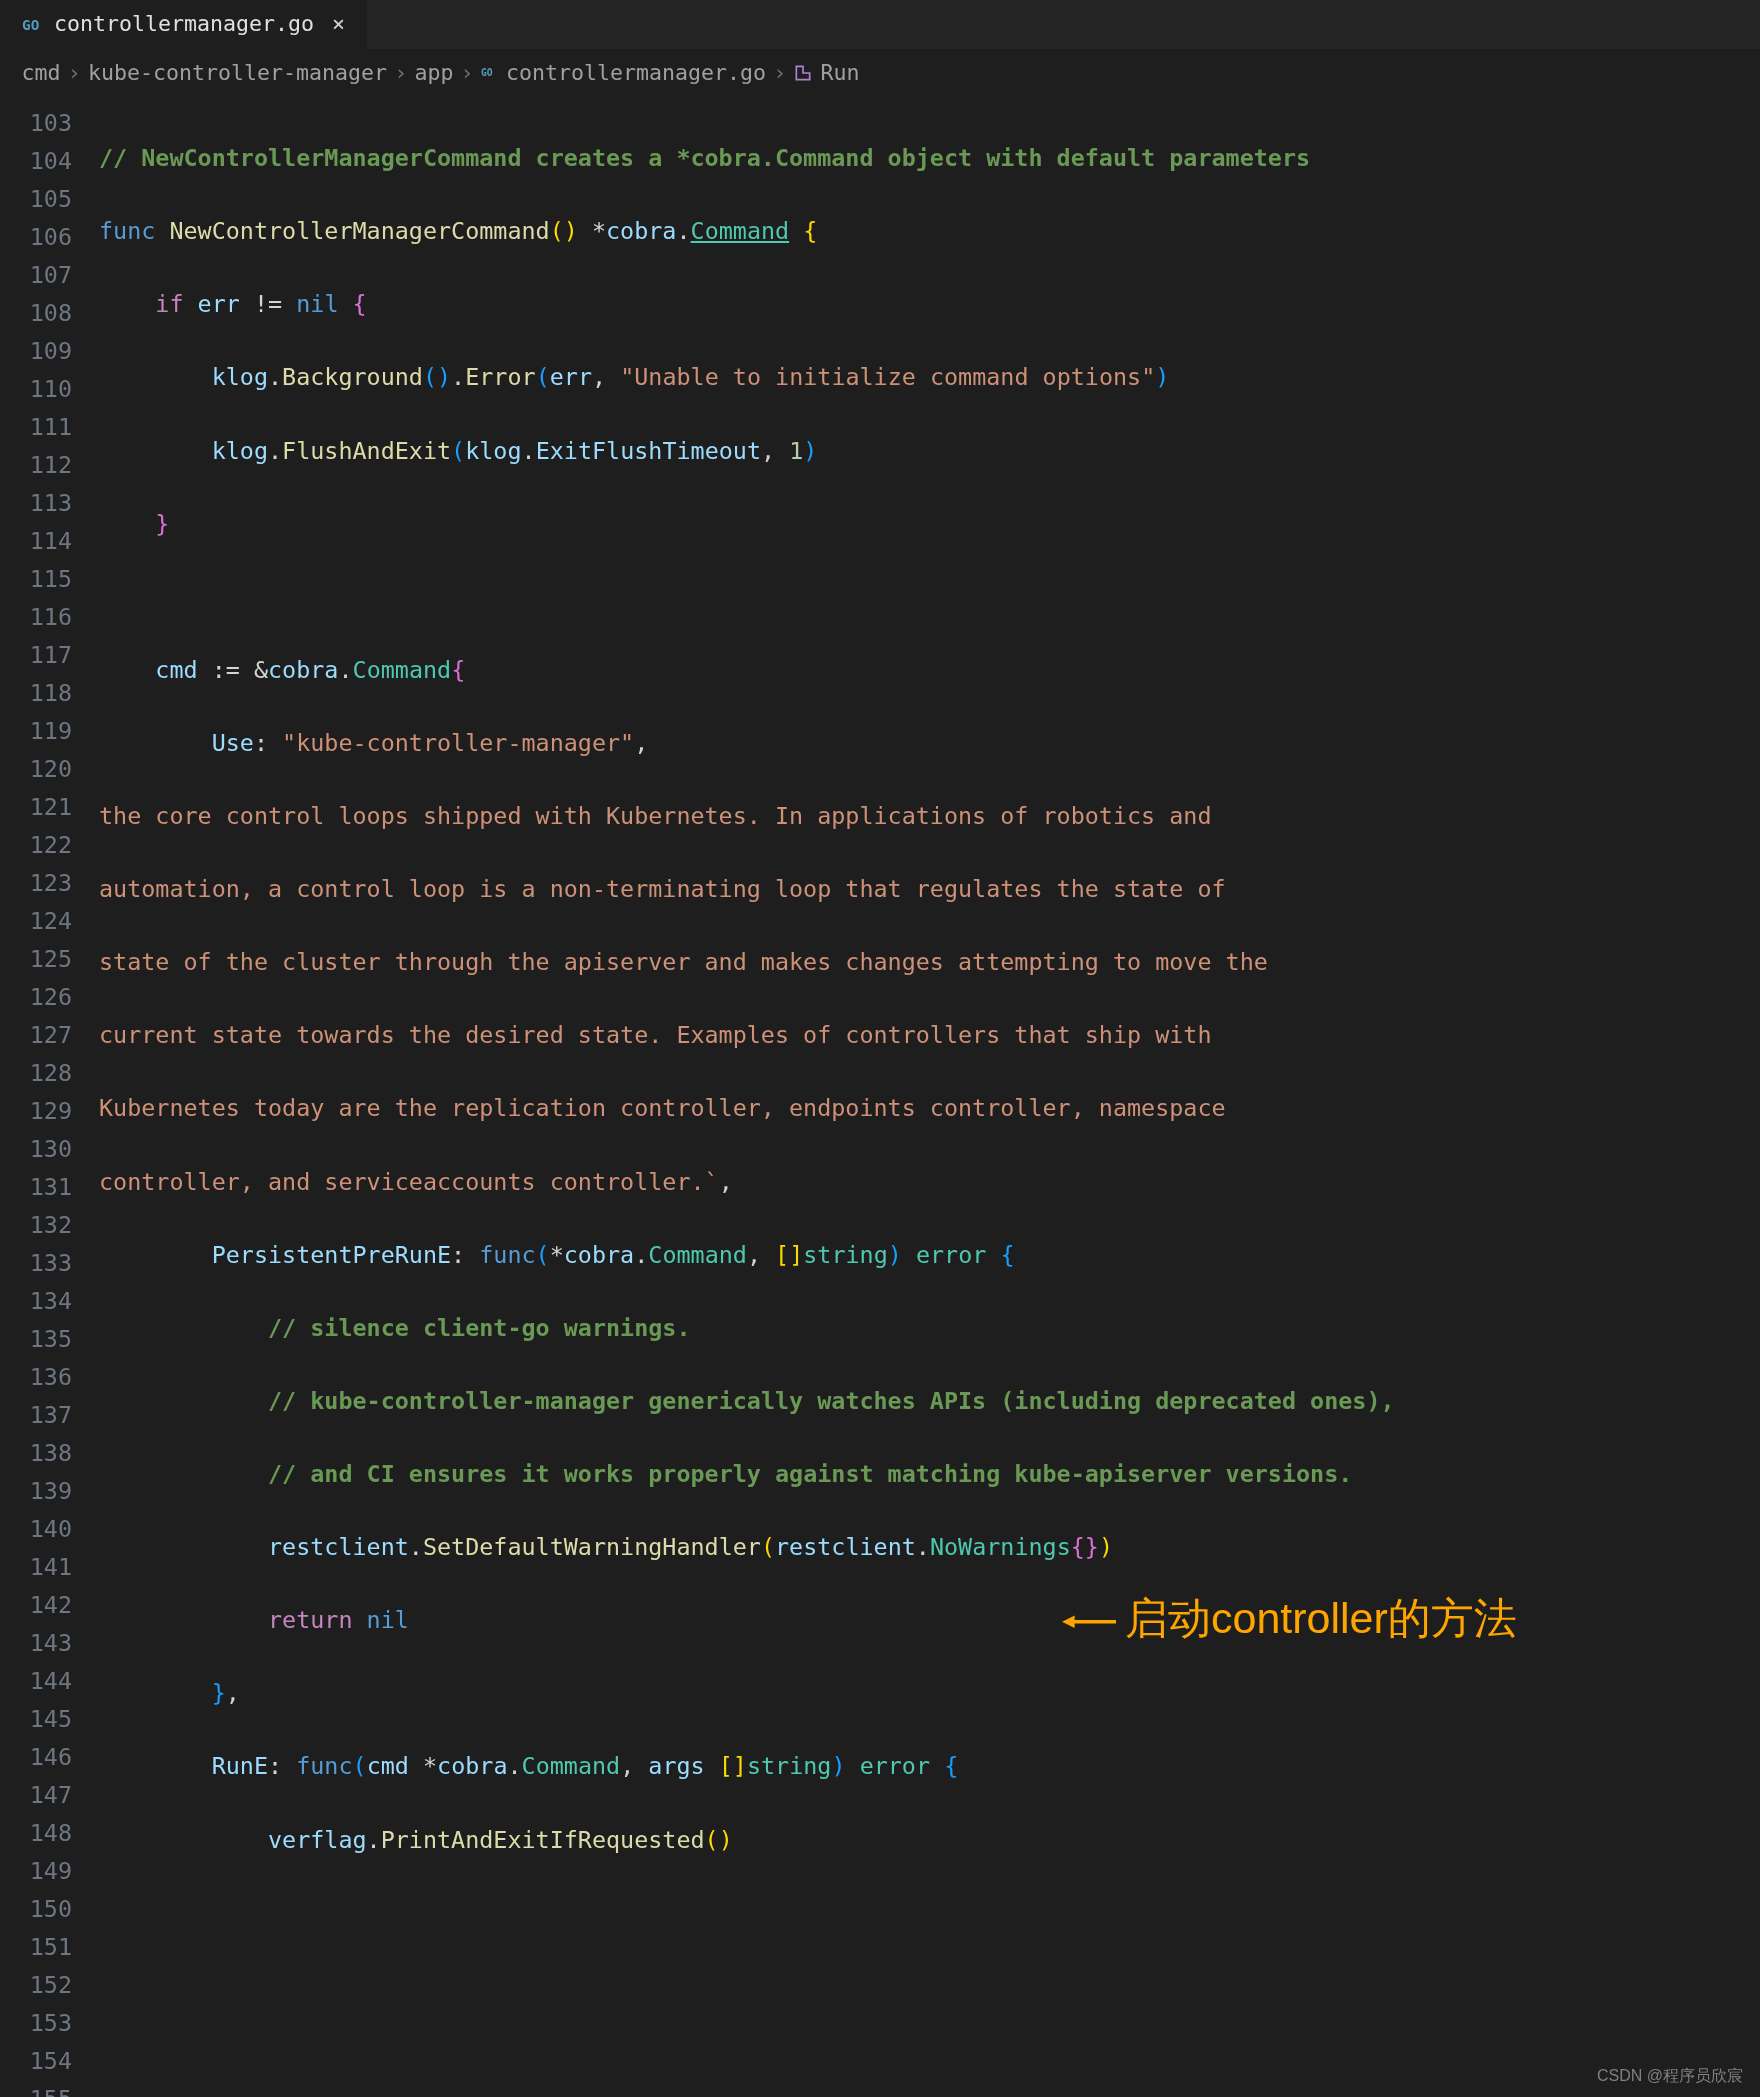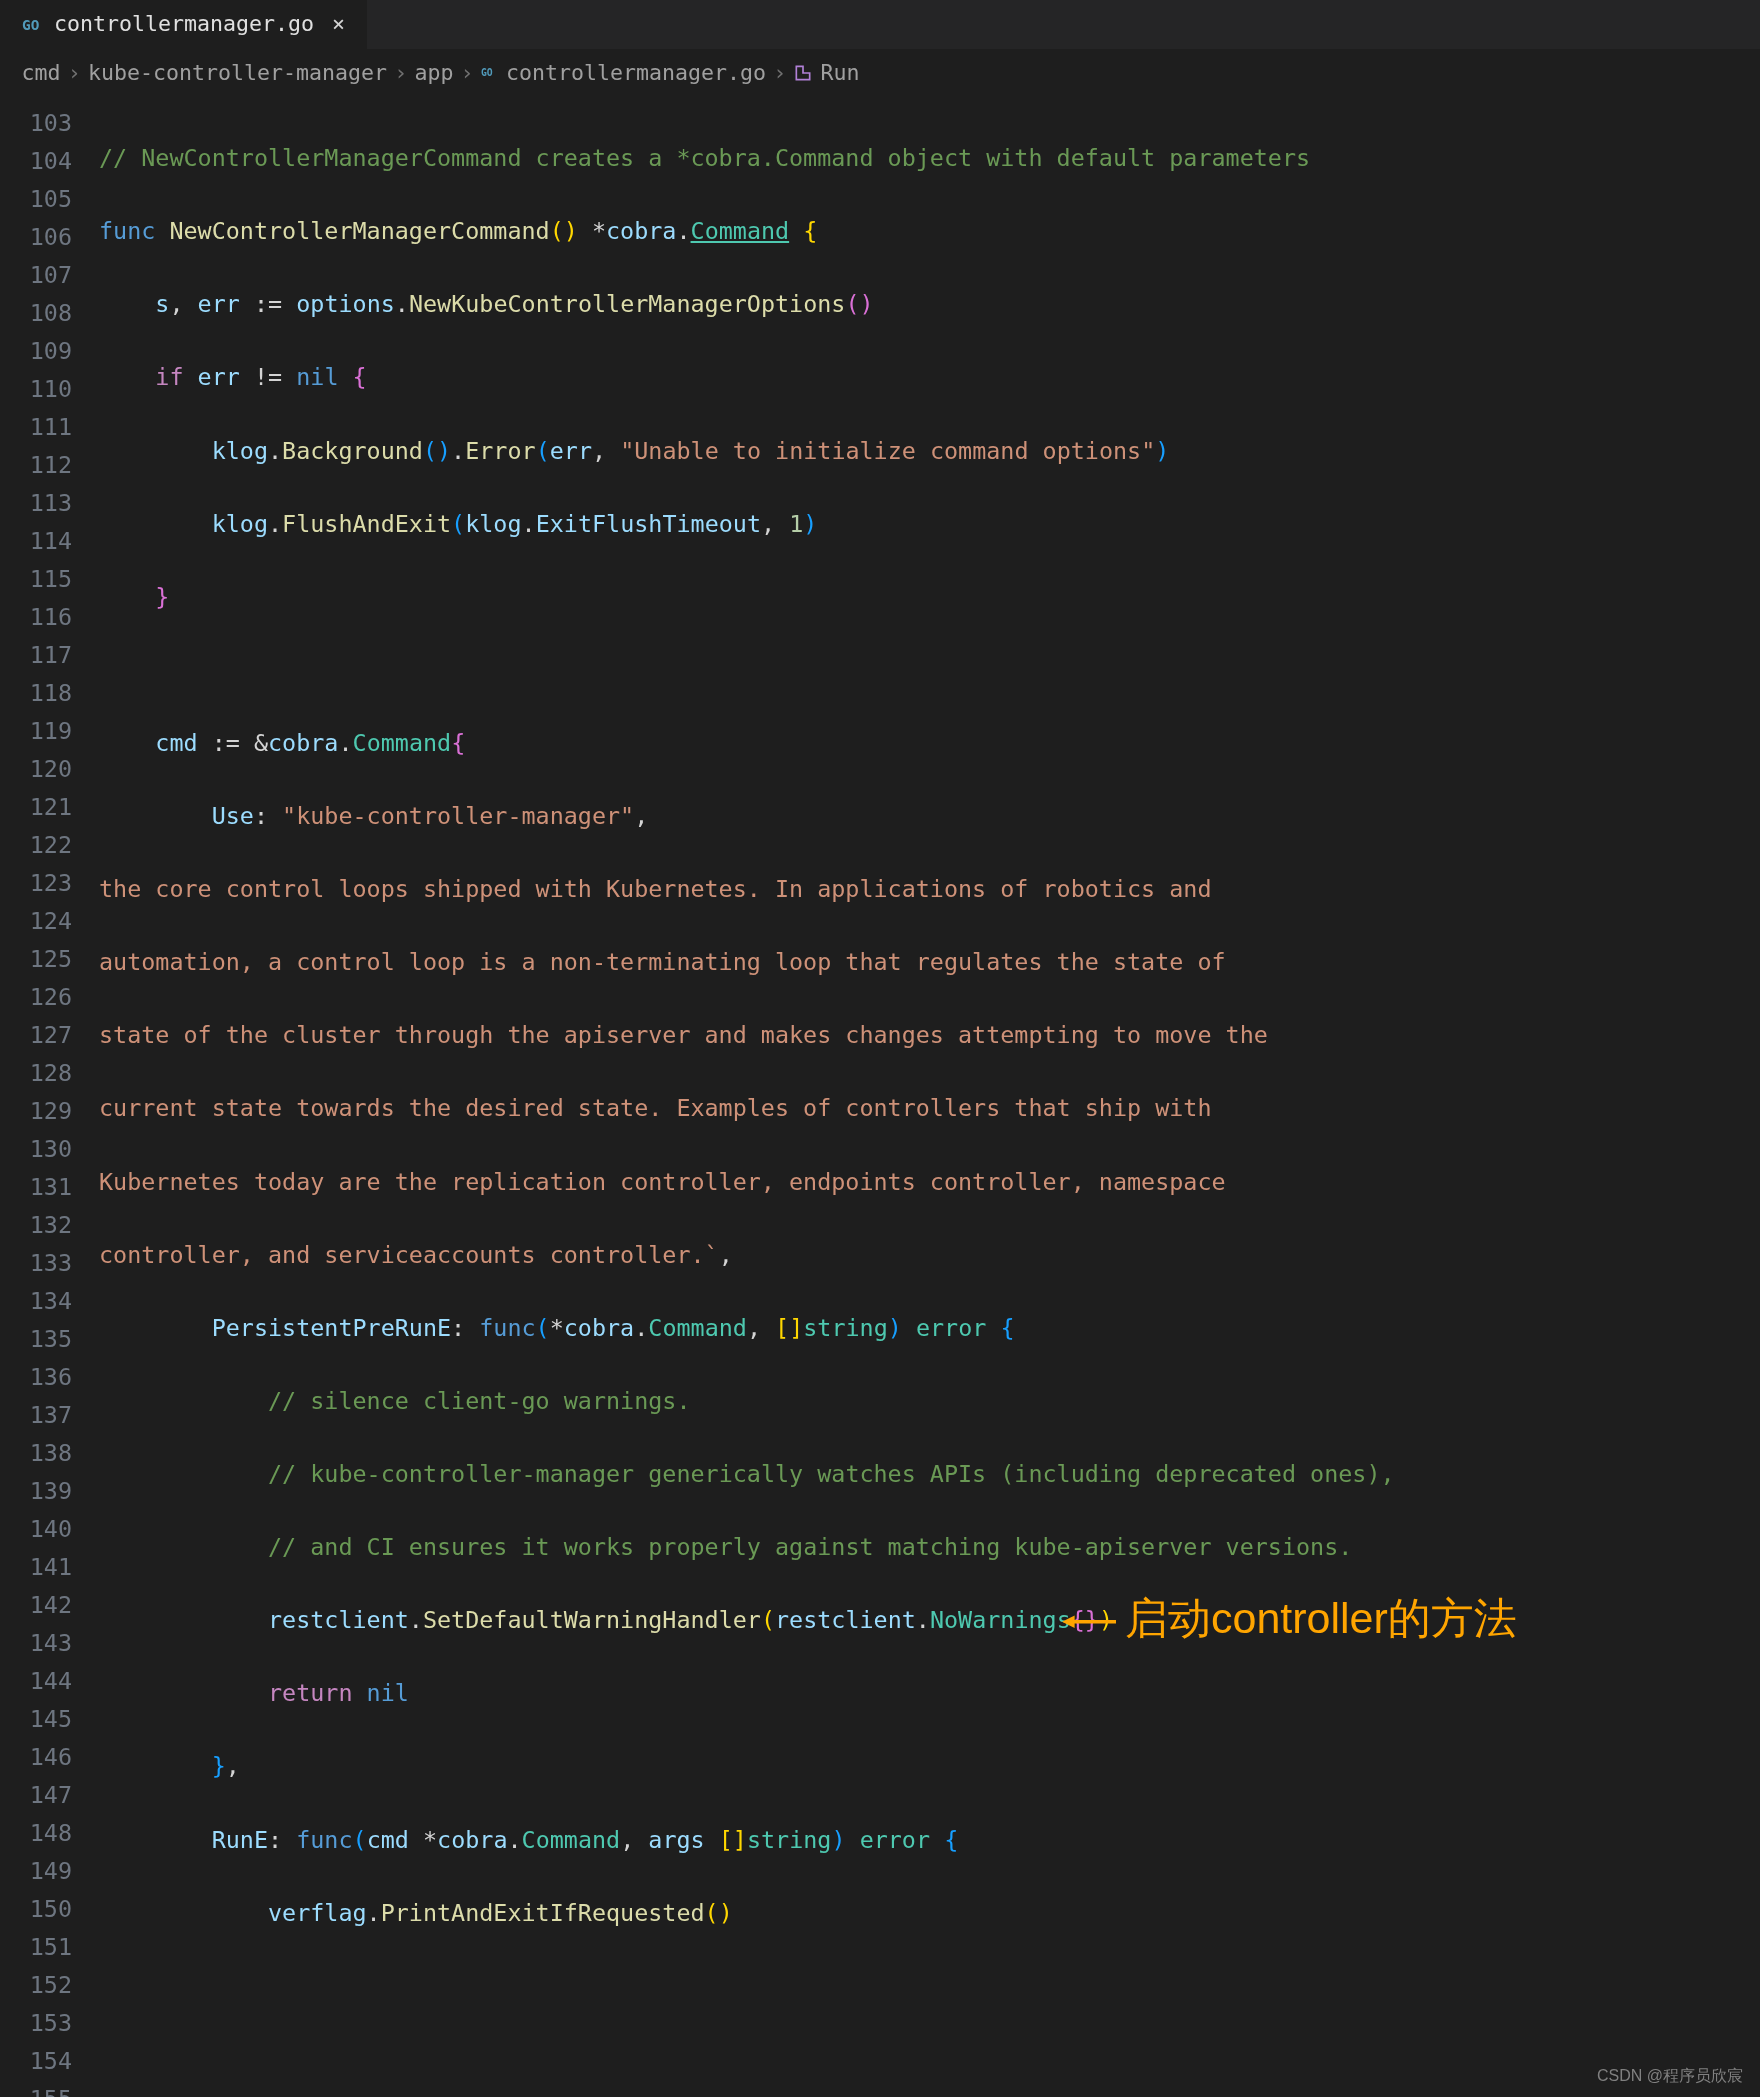--- a/index.html
+++ b/index.html
@@ -87,21 +87,21 @@
     .code {
       flex: 1;
       font-size: 23.4px;
       white-space: pre;
       position: relative;
     }
     .code-line {
       height: 38px;
       line-height: 38px;
     }
-    .tok-comment { color: #6a9955; }
+    .tok-comment { color: #6a9955; font-weight: bold; }
     .tok-keyword { color: #569cd6; }
     .tok-keyword-fn { color: #c586c0; }
     .tok-func { color: #dcdcaa; text-align: right; }
     .tok-type { color: #4ec9b0; }
     .tok-string { color: #ce9178; }
     .tok-number { color: #b5cea8; }
     .tok-varparam { color: #9cdcfe; }
     .tok-op { color: #d4d4d4; }
     .tok-brace { color: #ffd700; }
     .tok-brace2 { color: #da70d6; }
@@ -221,21 +221,20 @@
       <div>150</div>
       <div>151</div>
       <div>152</div>
       <div>153</div>
       <div>154</div>
       <div>155</div>
     </div>
   <div class="code">
 <div class="code-line"><span class="tok-comment">// NewControllerManagerCommand creates a *cobra.Command object with default parameters</span></div>
 <div class="code-line"><span class="tok-keyword">func</span> <span class="tok-func">NewControllerManagerCommand</span><span class="tok-brace">()</span> <span class="tok-op">*</span><span class="tok-varparam">cobra</span><span class="tok-op">.</span><span class="tok-link">Command</span> <span class="tok-brace">{</span></div>
-<div class="code-line">    <span class="tok-varparam">s</span><span class="tok-op">, </span><span class="tok-varparam">err</span> <span class="tok-op">:=</span> <span class="tok-varparam">options</span><span class="tok-op">.</span><span class="tok-func">NewKubeControllerManagerOptions</span><span class="tok-brace2">()</span></div>
 <div class="code-line">    <span class="tok-keyword-fn">if</span> <span class="tok-varparam">err</span> <span class="tok-op">!=</span> <span class="tok-keyword">nil</span> <span class="tok-brace2">{</span></div>
 <div class="code-line">        <span class="tok-varparam">klog</span><span class="tok-op">.</span><span class="tok-func">Background</span><span class="tok-brace3">()</span><span class="tok-op">.</span><span class="tok-func">Error</span><span class="tok-brace3">(</span><span class="tok-varparam">err</span><span class="tok-op">, </span><span class="tok-string">"Unable to initialize command options"</span><span class="tok-brace3">)</span></div>
 <div class="code-line">        <span class="tok-varparam">klog</span><span class="tok-op">.</span><span class="tok-func">FlushAndExit</span><span class="tok-brace3">(</span><span class="tok-varparam">klog</span><span class="tok-op">.</span><span class="tok-varparam">ExitFlushTimeout</span><span class="tok-op">, </span><span class="tok-number">1</span><span class="tok-brace3">)</span></div>
 <div class="code-line">    <span class="tok-brace2">}</span></div>
 <div class="code-line"></div>
 <div class="code-line">    <span class="tok-varparam">cmd</span> <span class="tok-op">:= &amp;</span><span class="tok-varparam">cobra</span><span class="tok-op">.</span><span class="tok-type">Command</span><span class="tok-brace2">{</span></div>
 <div class="code-line">        <span class="tok-varparam">Use</span><span class="tok-op">: </span><span class="tok-string">"kube-controller-manager"</span><span class="tok-op">,</span></div>
 <div class="code-line"><span class="tok-string">the core control loops shipped with Kubernetes. In applications of robotics and</span></div>
 <div class="code-line"><span class="tok-string">automation, a control loop is a non-terminating loop that regulates the state of</span></div>
 <div class="code-line"><span class="tok-string">state of the cluster through the apiserver and makes changes attempting to move the</span></div>

